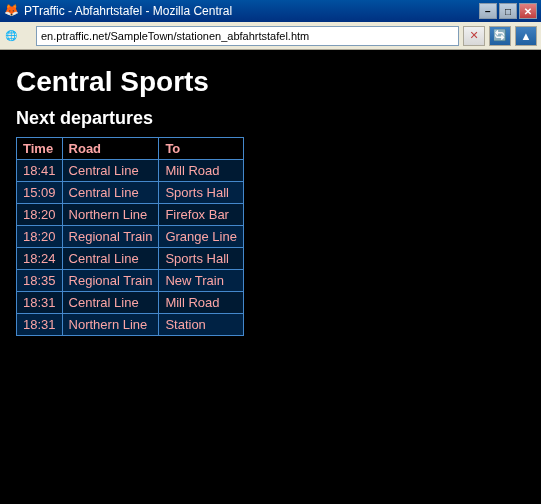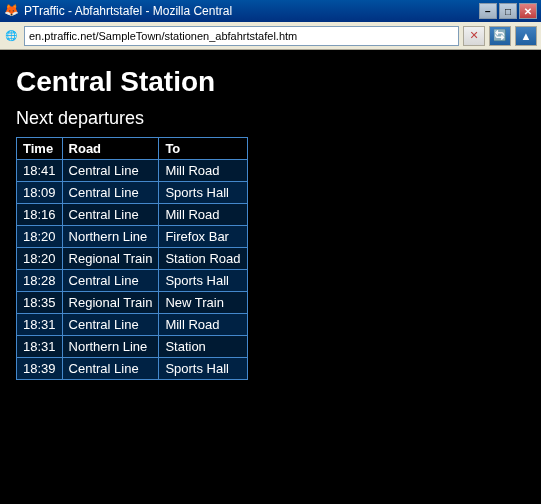--- a/index.html
+++ b/index.html
@@ -41,20 +41,21 @@
     }
     .address-input {
       flex: 1;
       height: 20px;
       border: 1px solid #7f9db9;
       background: white;
       font-size: 11px;
       padding: 0 4px;
       display: flex;
       align-items: center;
+      margin-left: 12px;
     }
     .nav-icon {
       width: 16px; height: 16px;
       display: flex; align-items: center; justify-content: center;
       font-size: 10px;
       color: #555;
     }
     .addr-btn {
       width: 22px; height: 20px;
       background: linear-gradient(to bottom, #f0f0f0, #d8d8d8);
@@ -77,27 +78,27 @@
       overflow-y: auto;
     }
     .page-title {
       font-size: 28px;
       font-weight: bold;
       color: white;
       margin-bottom: 10px;
     }
     .next-departures-label {
       font-size: 18px;
-      font-weight: normal;
+      font-weight: bold;
       color: white;
       margin-bottom: 8px;
     }
     .departures-table {
       border-collapse: collapse;
-      color: #ffffff;
+      color: #fca5a5;
     }
     .departures-table th, .departures-table td {
       border: 1px solid #4488cc;
       padding: 3px 6px;
       font-size: 13px;
       text-align: left;
       white-space: nowrap;
     }
     .departures-table th {
       font-weight: bold;
@@ -130,76 +131,66 @@
     <span>
       <span>en.ptraffic.net</span><span>/SampleTown/stationen_abfahrtstafel.htm</span>
     </span>
   </div>
   <div class="addr-btn">✕</div>
   <div class="addr-btn addr-go">🔄</div>
   <div class="addr-btn addr-go">▲</div>
 </div>
 
 <div class="page-content">
-  <div class="page-title">Central Station</div>
+  <div class="page-title">Central Sports</div>
   <div class="next-departures-label">Next departures</div>
   <table class="departures-table">
     <thead>
       <tr>
         <th>Time</th>
         <th>Road</th>
         <th>To</th>
       </tr>
     </thead>
     <tbody id="departures-tbody">
     <tr>
           <td>18:41</td>
           <td>Central Line</td>
           <td>Mill Road</td>
         </tr>
         <tr>
-          <td>18:09</td>
+          <td>15:09</td>
           <td>Central Line</td>
           <td>Sports Hall</td>
-        </tr>
-        <tr>
-          <td>18:16</td>
-          <td>Central Line</td>
-          <td>Mill Road</td>
         </tr>
         <tr>
           <td>18:20</td>
           <td>Northern Line</td>
           <td>Firefox Bar</td>
         </tr>
         <tr>
           <td>18:20</td>
           <td>Regional Train</td>
-          <td>Station Road</td>
+          <td>Grange Line</td>
         </tr>
         <tr>
-          <td>18:28</td>
+          <td>18:24</td>
           <td>Central Line</td>
           <td>Sports Hall</td>
         </tr>
         <tr>
           <td>18:35</td>
           <td>Regional Train</td>
           <td>New Train</td>
         </tr>
         <tr>
           <td>18:31</td>
           <td>Central Line</td>
           <td>Mill Road</td>
         </tr>
         <tr>
           <td>18:31</td>
           <td>Northern Line</td>
           <td>Station</td>
         </tr>
-        <tr>
-          <td>18:39</td>
-          <td>Central Line</td>
-          <td>Sports Hall</td>
-        </tr>
       </tbody>
   </table>
 </div>
 
 </body></html>

